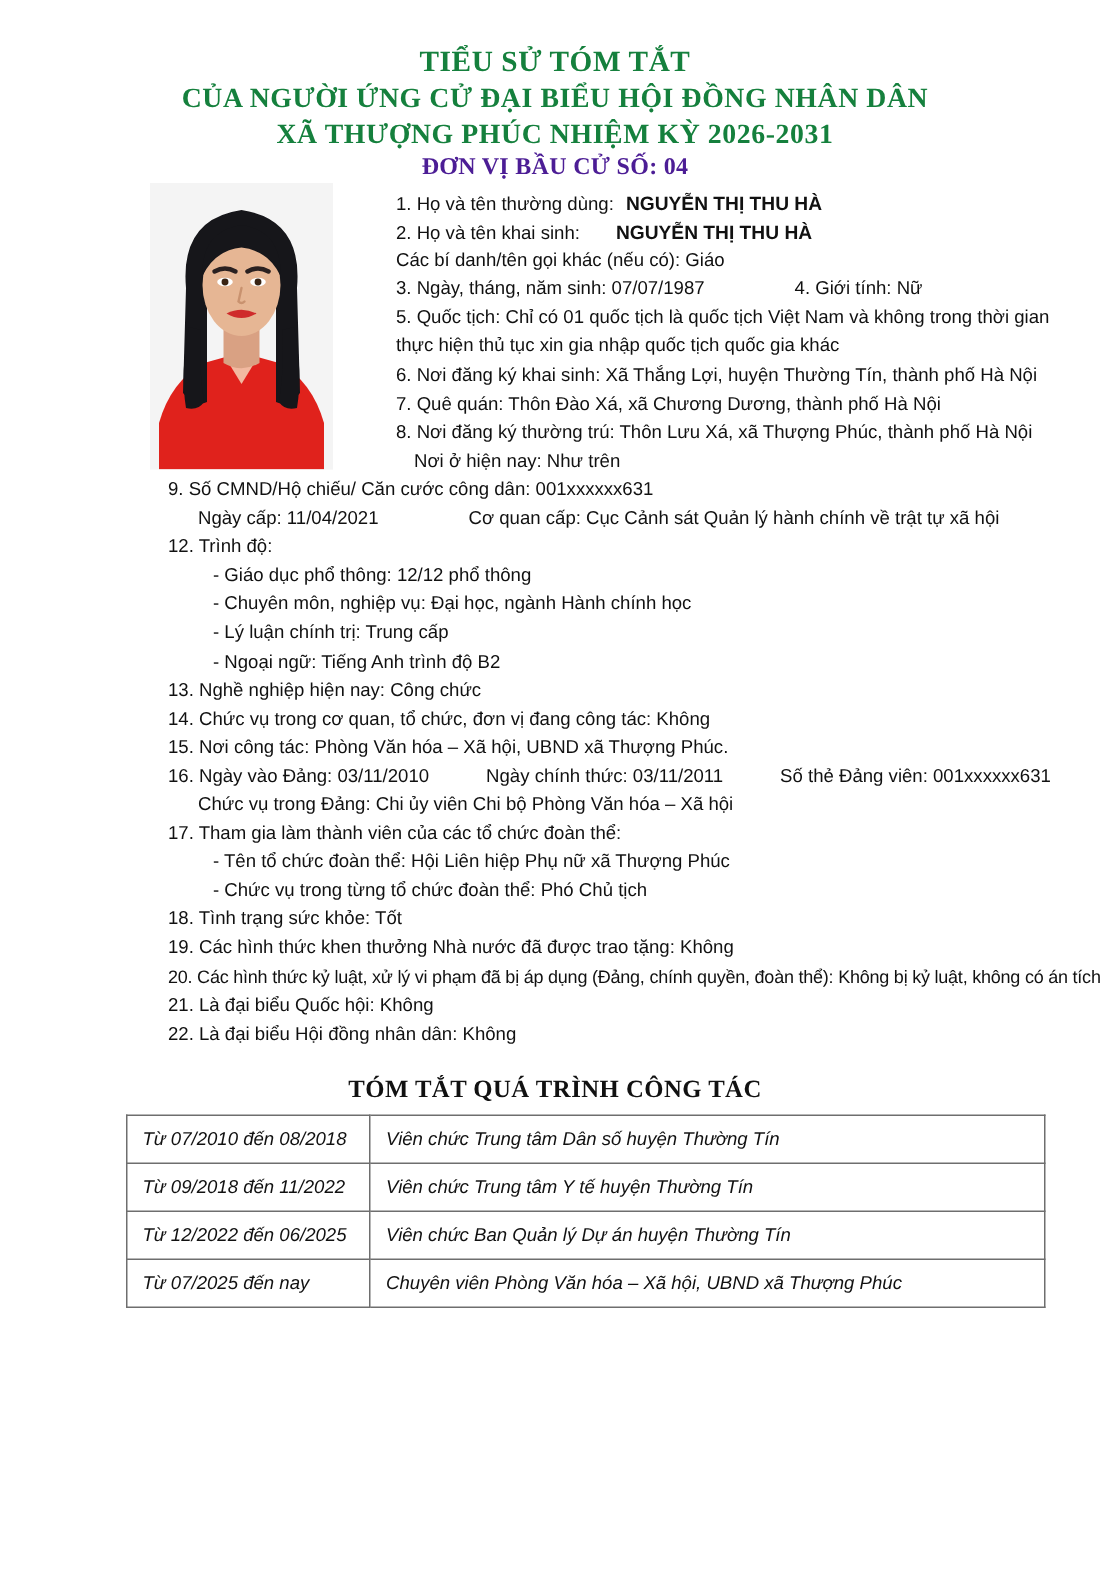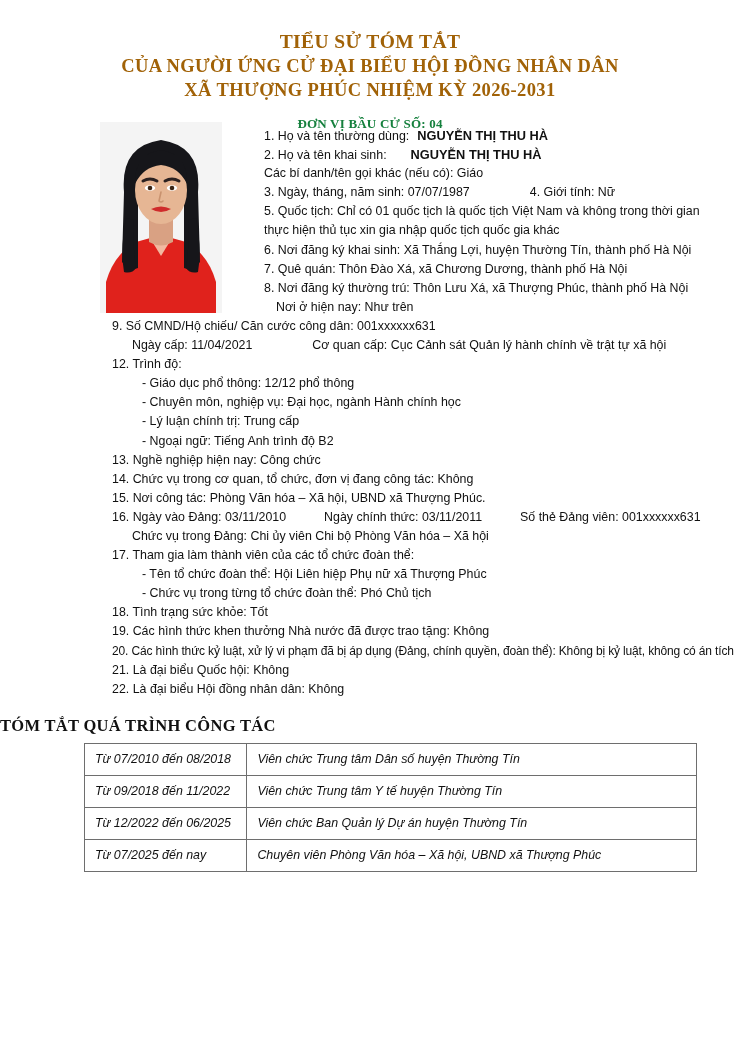--- a/index.html
+++ b/index.html
@@ -20,35 +20,35 @@
   .doc-header {
     position: absolute;
     top: 30px;
     left: 0;
     width: 740px;
     text-align: center;
   }
   .title-line {
     font-family: "Liberation Serif", serif;
     font-weight: bold;
-    color: #a16207;
+    color: #15803d;
     font-size: 19px;
     line-height: 24px;
     letter-spacing: 0.4px;
   }
   .title-line.l1 { font-size: 19.5px; }
   .title-line.l2 { font-size: 18.5px; }
   .title-line.l3 { font-size: 18.5px; }
   .subtitle-line {
     font-family: "Liberation Serif", serif;
     font-weight: bold;
-    color: #15803d;
-    font-size: 13px;
+    color: #4c1d95;
+    font-size: 16px;
     line-height: 20px;
-    margin-top: 12px;
+    margin-top: 0;
     letter-spacing: 0.2px;
   }
 
   
   .photo-wrap {
     position: absolute;
     left: 100px;
     top: 122px;
     width: 122px;
     height: 191px;
@@ -88,21 +88,21 @@
     width: 455px;
     margin-left: 152px;
   }
 
   
   .section-heading {
     position: absolute;
     left: 0;
     top: 716px;
     width: 740px;
-    text-align: left;
+    text-align: center;
     font-family: "Liberation Serif", serif;
     font-weight: bold;
     font-size: 16.5px;
     color: #111111;
     letter-spacing: 0.3px;
   }
 
   
   .career-table {
     position: absolute;

